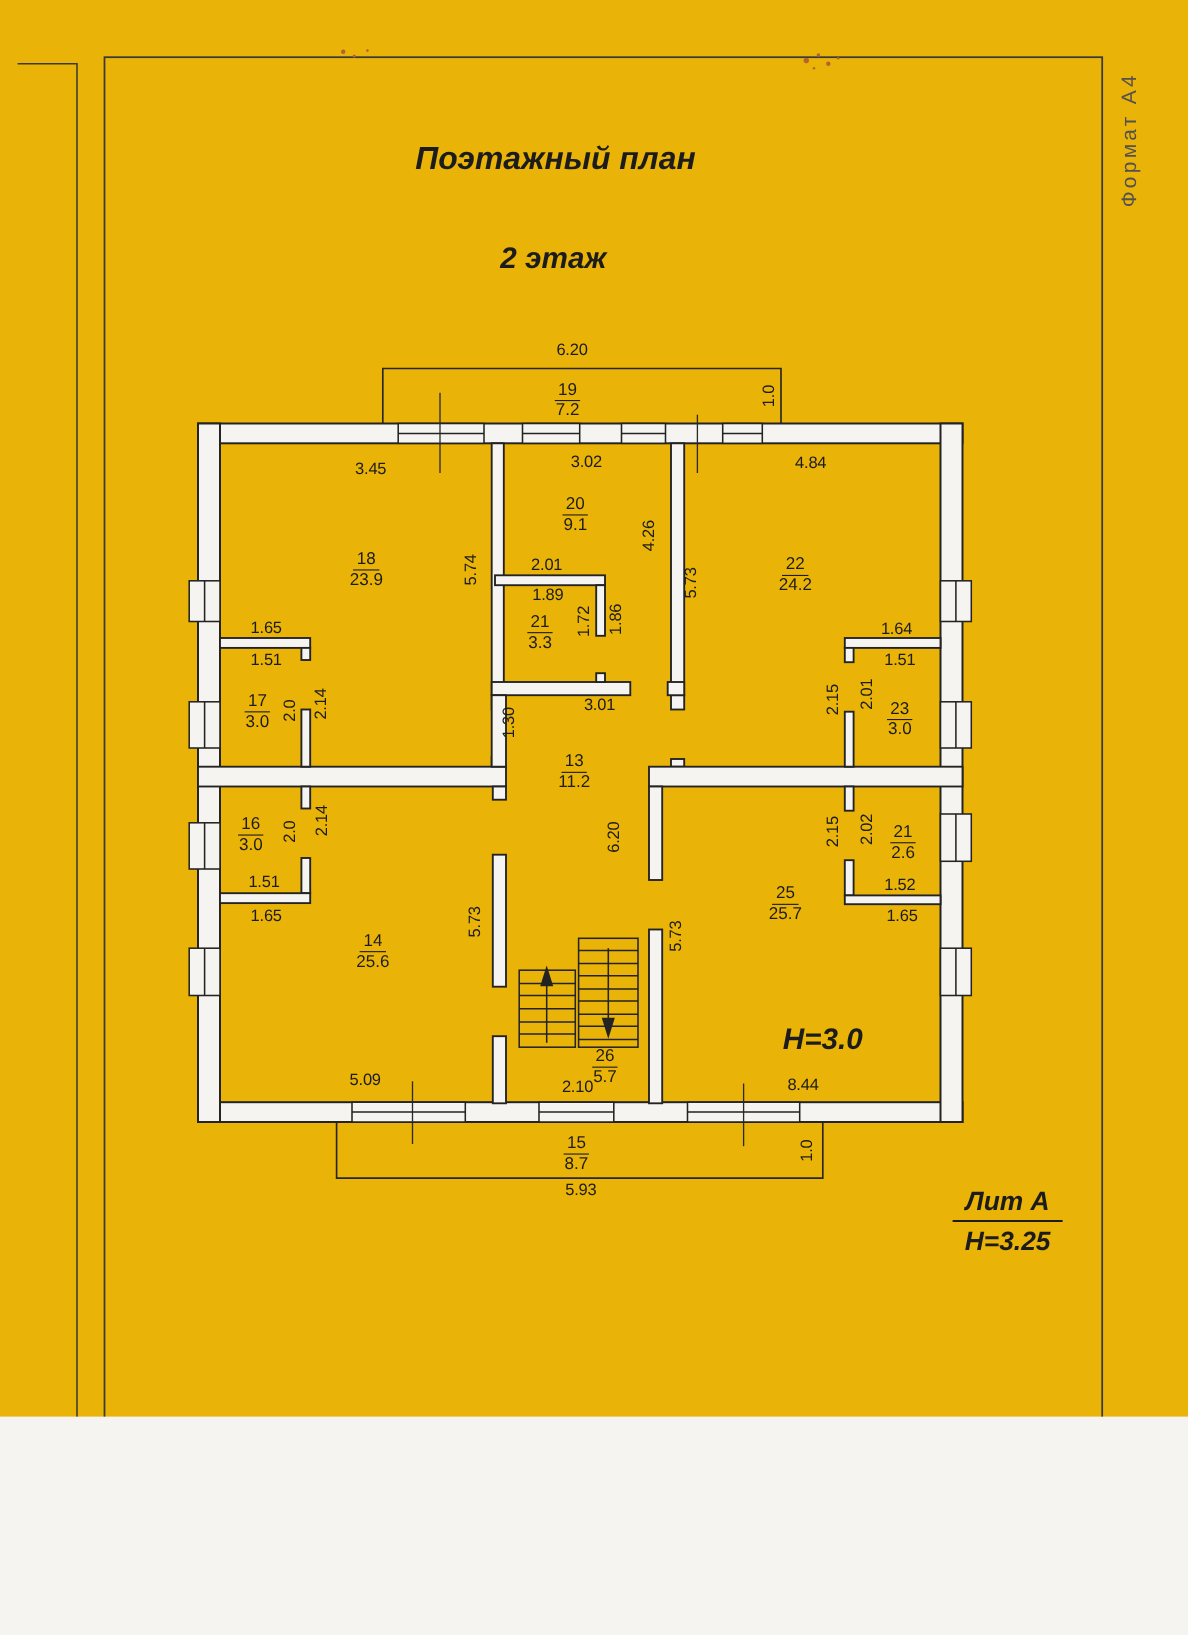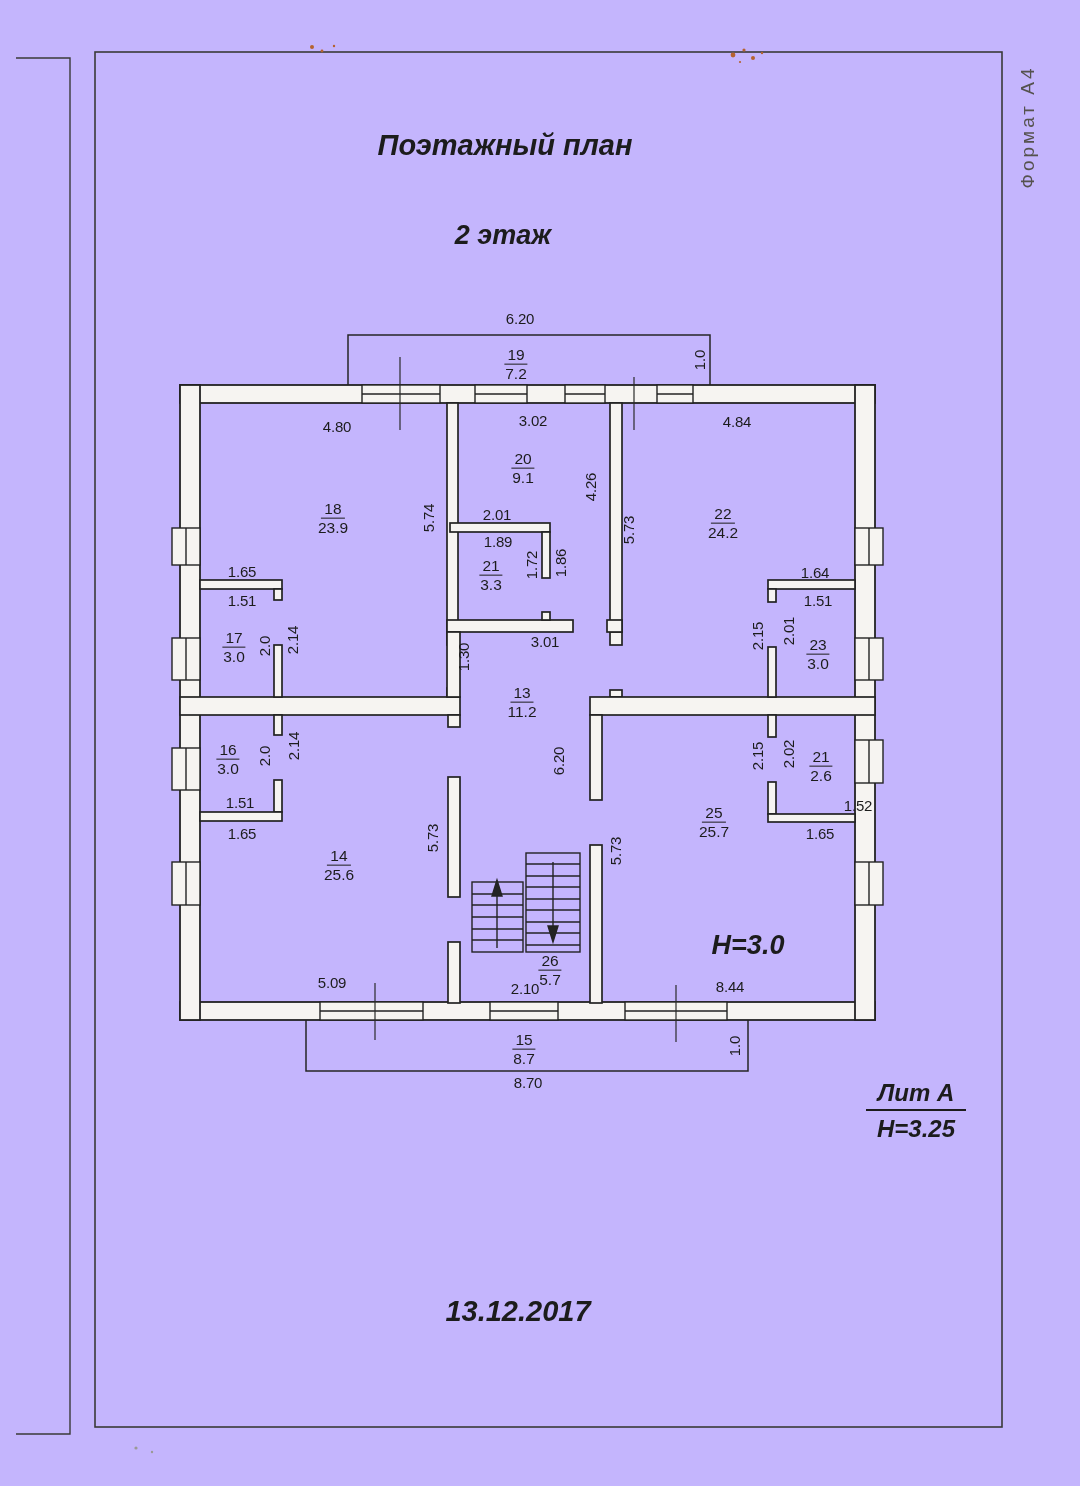--- a/index.html
+++ b/index.html
@@ -1,16 +1,16 @@
 <!DOCTYPE html>
 <html><head>
 <meta charset="utf-8">
 <style>
   html,body{margin:0;padding:0;background:#f6f4f1;}
-  .sheet{position:relative;width:1080px;height:1486px;background:#c4b5fd;
+  .sheet{position:relative;width:1080px;height:1288px;background:#eab308;
          font-family:"Liberation Sans",sans-serif;color:#1c1c1c;overflow:hidden;}
   .plan-svg{position:absolute;left:0;top:0;}
   .dim{position:absolute;transform:translate(-50%,-50%);font-size:15px;
        letter-spacing:-0.2px;white-space:nowrap;}
   .dim.v{transform:translate(-50%,-50%) rotate(-90deg);}
   .room-label{position:absolute;transform:translate(-50%,-50%);text-align:center;
               font-size:15.5px;line-height:1.12;white-space:nowrap;}
   .room-label .rnum{display:inline-block;border-bottom:1.6px solid #1c1c1c;padding:0 3px 1px;}
   .room-label .rarea{display:block;}
   .big-italic{position:absolute;transform:translate(-50%,-50%);font-style:italic;
@@ -219,38 +219,38 @@
     <span class="rnum">25</span>
     <span class="rarea">25.7</span></div>
   <div class="room-label" style="left:550px;top:970px;">
     <span class="rnum">26</span>
     <span class="rarea">5.7</span></div>
   <div class="room-label" style="left:524px;top:1049px;">
     <span class="rnum">15</span>
     <span class="rarea">8.7</span></div>
 
   <span class="dim" style="left:520px;top:318px;">6.20</span>
-  <span class="dim" style="left:337px;top:426px;">4.80</span>
+  <span class="dim" style="left:337px;top:426px;">3.45</span>
   <span class="dim" style="left:533px;top:420px;">3.02</span>
   <span class="dim" style="left:737px;top:421px;">4.84</span>
   <span class="dim" style="left:242px;top:571px;">1.65</span>
   <span class="dim" style="left:242px;top:600px;">1.51</span>
   <span class="dim" style="left:497px;top:514px;">2.01</span>
   <span class="dim" style="left:498px;top:541px;">1.89</span>
   <span class="dim" style="left:815px;top:572px;">1.64</span>
   <span class="dim" style="left:818px;top:600px;">1.51</span>
   <span class="dim" style="left:532px;top:641px;margin-left:13px;">3.01</span>
   <span class="dim" style="left:240px;top:802px;">1.51</span>
   <span class="dim" style="left:242px;top:833px;">1.65</span>
-  <span class="dim" style="left:818px;top:805px;margin-left:40px;">1.52</span>
+  <span class="dim" style="left:818px;top:805px;">1.52</span>
   <span class="dim" style="left:820px;top:833px;">1.65</span>
   <span class="dim" style="left:332px;top:982px;">5.09</span>
   <span class="dim" style="left:525px;top:988px;">2.10</span>
   <span class="dim" style="left:730px;top:986px;">8.44</span>
-  <span class="dim" style="left:528px;top:1082px;">8.70</span>
+  <span class="dim" style="left:528px;top:1082px;">5.93</span>
 
   <span class="dim v" style="left:699px;top:360px;">1.0</span>
   <span class="dim v" style="left:428px;top:518px;">5.74</span>
   <span class="dim v" style="left:590px;top:487px;">4.26</span>
   <span class="dim v" style="left:628px;top:530px;">5.73</span>
   <span class="dim v" style="left:292px;top:640px;">2.14</span>
   <span class="dim v" style="left:264px;top:646px;">2.0</span>
   <span class="dim v" style="left:531px;top:565px;">1.72</span>
   <span class="dim v" style="left:560px;top:563px;">1.86</span>
   <span class="dim v" style="left:463px;top:657px;">1.30</span>

